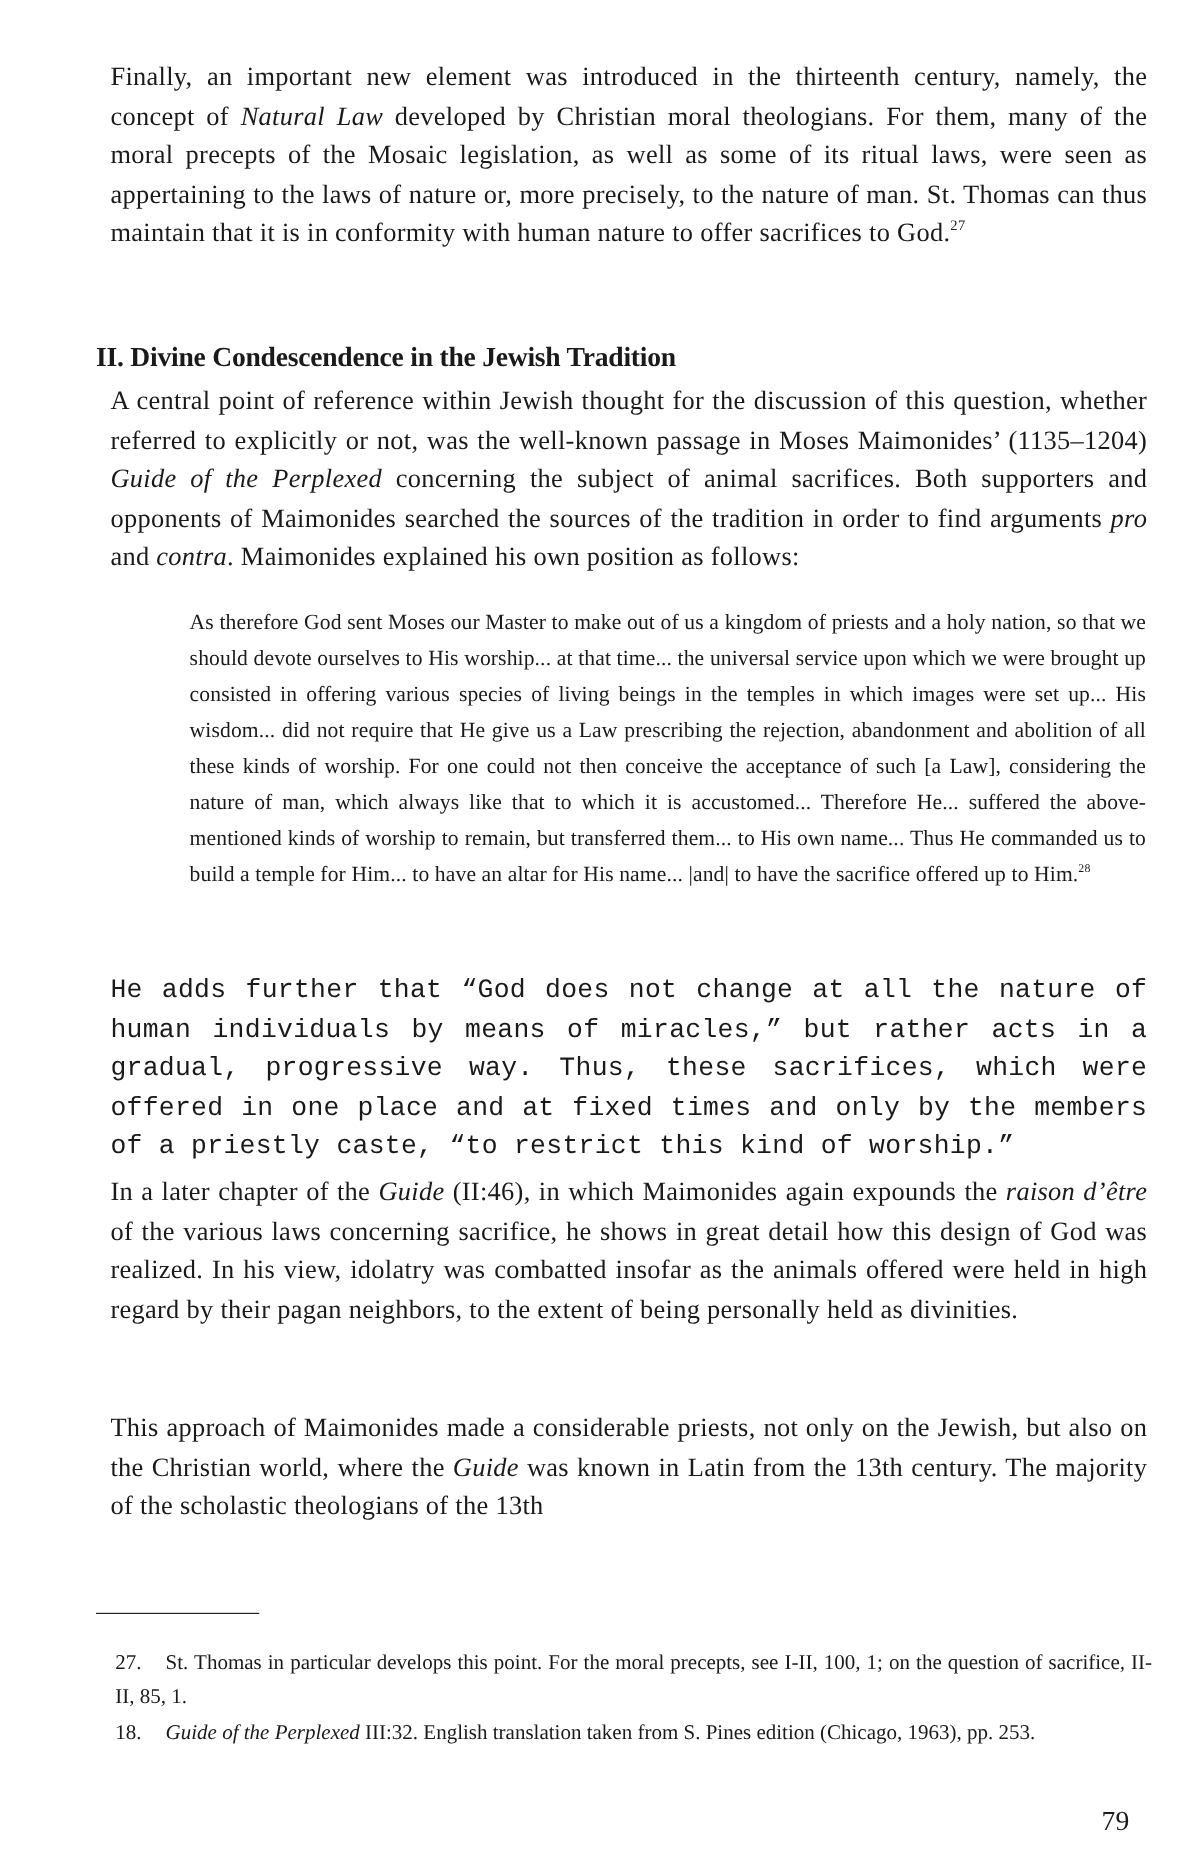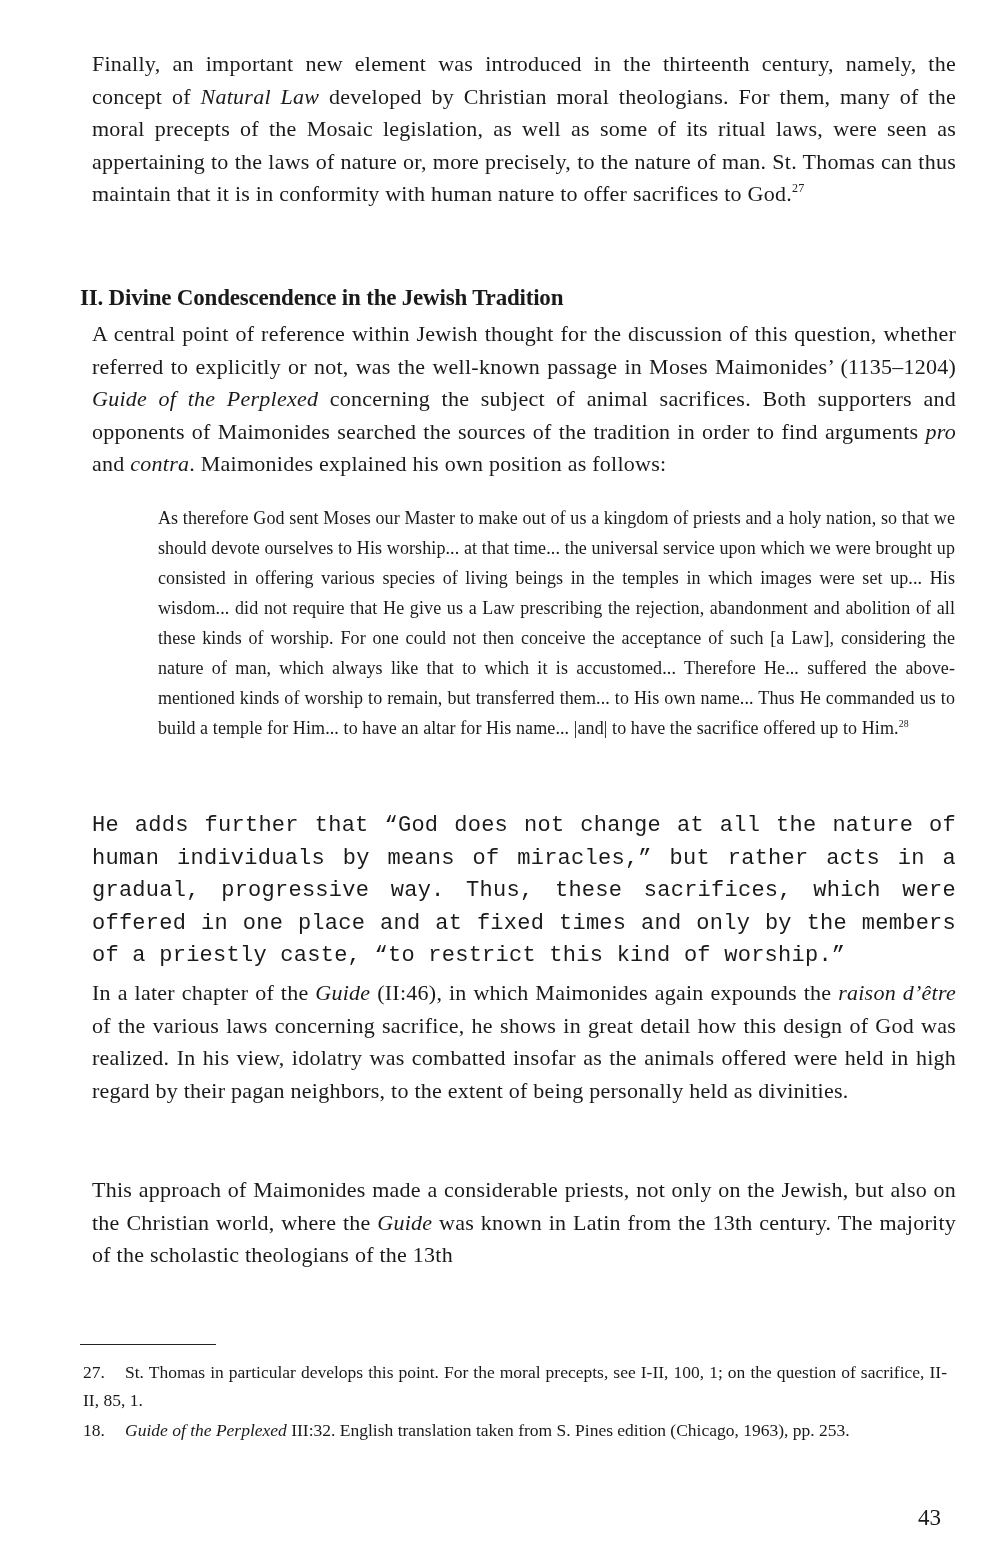--- a/index.html
+++ b/index.html
@@ -23,21 +23,21 @@
     position: absolute; left: 66px; width: 797px; top: 491px;
     font-size: 18px; line-height: 30px; text-align: justify; margin: 12px;
     letter-spacing: 0.1px;
   }
   .rule {
     position: absolute; left: 0; top: 1344px; width: 136px; height: 0;
     border-top: 1.5px solid #222;
   }
   .fn {
     position: absolute; left: 0; width: 864px;
-    font-size: 17.5px; line-height: 28px; text-align: justify; margin: 3px;
+    font-size: 17.5px; line-height: 28px; text-align: justify; margin: 16px;
   }
   .fn .num { display: inline-block; width: 42px; }
   .pagenum {
     position: absolute; left: 918px; top: 1505px;
     font-size: 23px;
   }
   sup { font-size: 0.55em; line-height: 0; vertical-align: 0.75em; }
   i { font-style: italic; }
 </style>
 </head>
@@ -60,13 +60,13 @@
   <p class="para" style="top:1174px;"><span>This approach of Maimonides made a considerable priests, not only on the Jewish, but also on the Christian world, where the </span><i>Guide</i><span> was known in Latin from the 13th century. The majority of the scholastic theologians of the 13th</span></p>
 
   <div class="rule"></div>
 
   <p class="fn" style="top:1355px;"><span class="num">27.</span><span>St. Thomas in particular develops this point. For the moral precepts, see I-II, 100, 1; on the question of sacrifice, II-II, 85, 1.</span></p>
 
   <p class="fn" style="top:1413px;"><span class="num">18.</span><i>Guide of the Perplexed</i><span> III:32. English translation taken from S. Pines edition (Chicago, 1963), pp. 253.</span></p>
 
 </div>
 
-<div class="pagenum">43</div>
+<div class="pagenum">79</div>
 
 </body></html>

